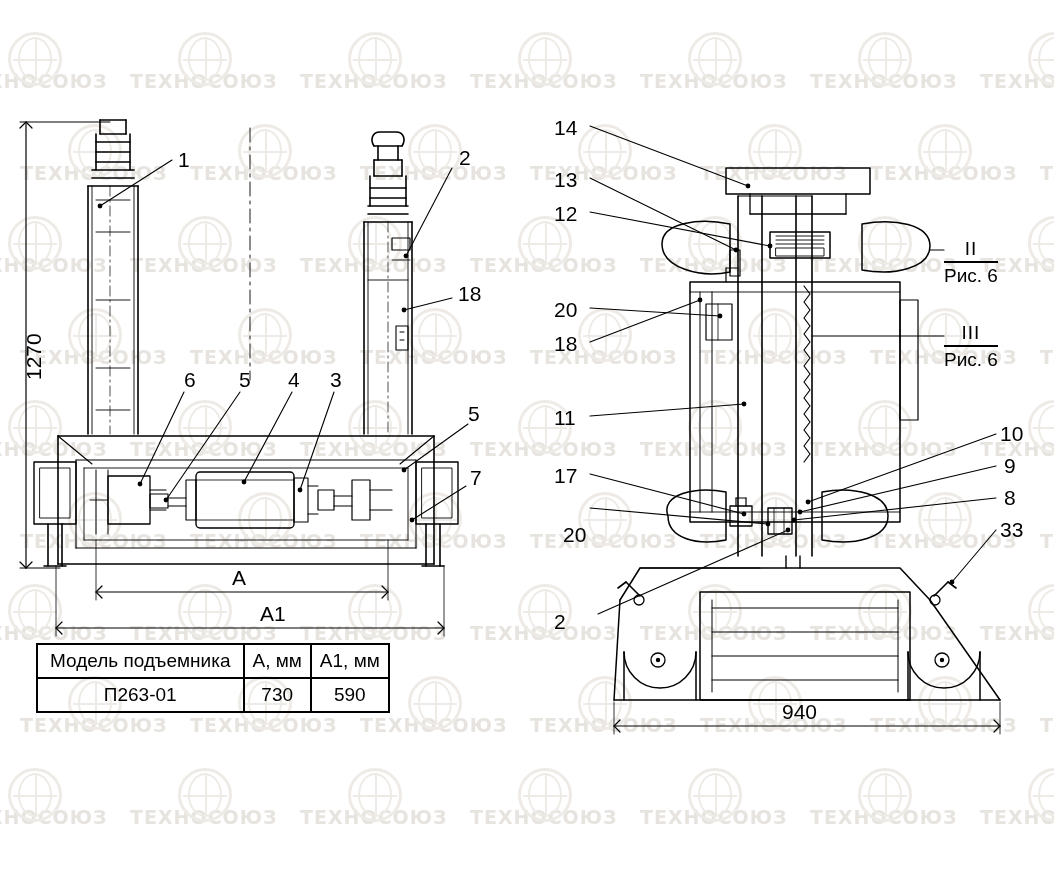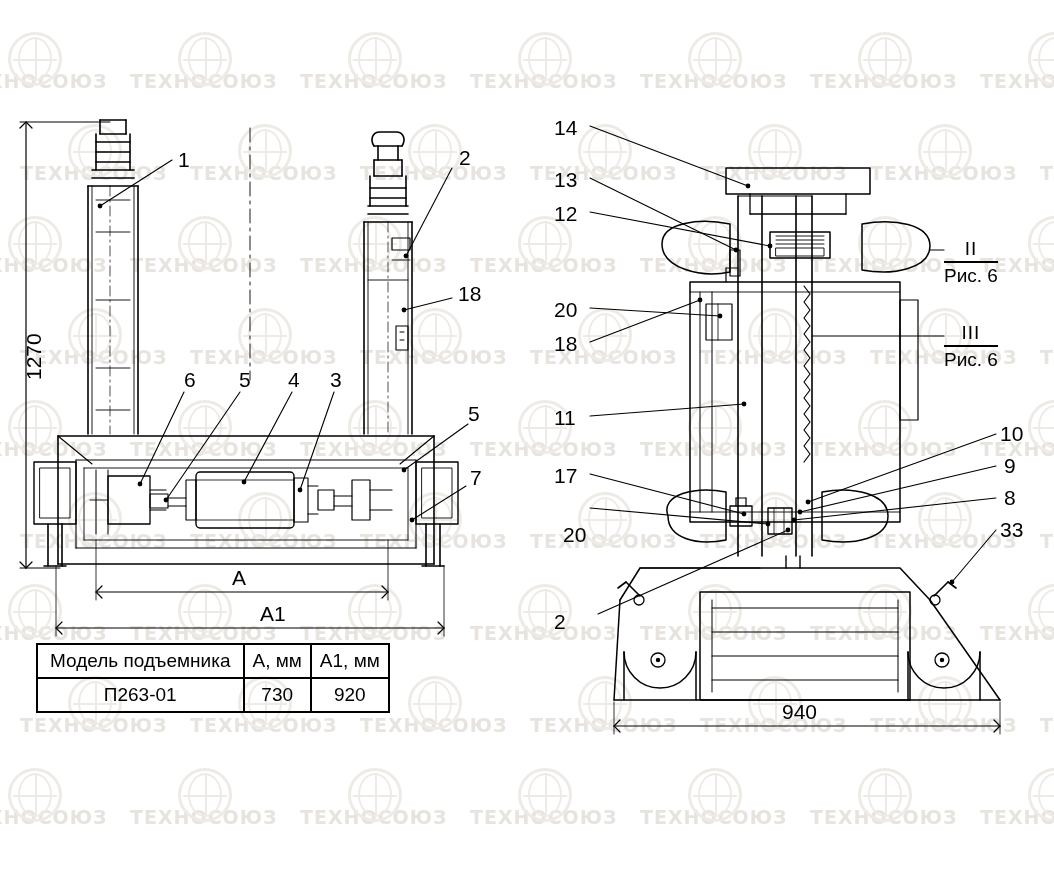--- a/index.html
+++ b/index.html
@@ -703,19 +703,19 @@
       <tr>
         <th>Модель подъемника</th>
         <th>А, мм</th>
         <th>А1, мм</th>
       </tr>
     </thead>
     <tbody>
       <tr>
         <td>П263-01</td>
         <td>730</td>
-        <td>920</td>
+        <td>590</td>
       </tr>
     </tbody>
   </table>
 
 
 </div>
 
 </body></html>

